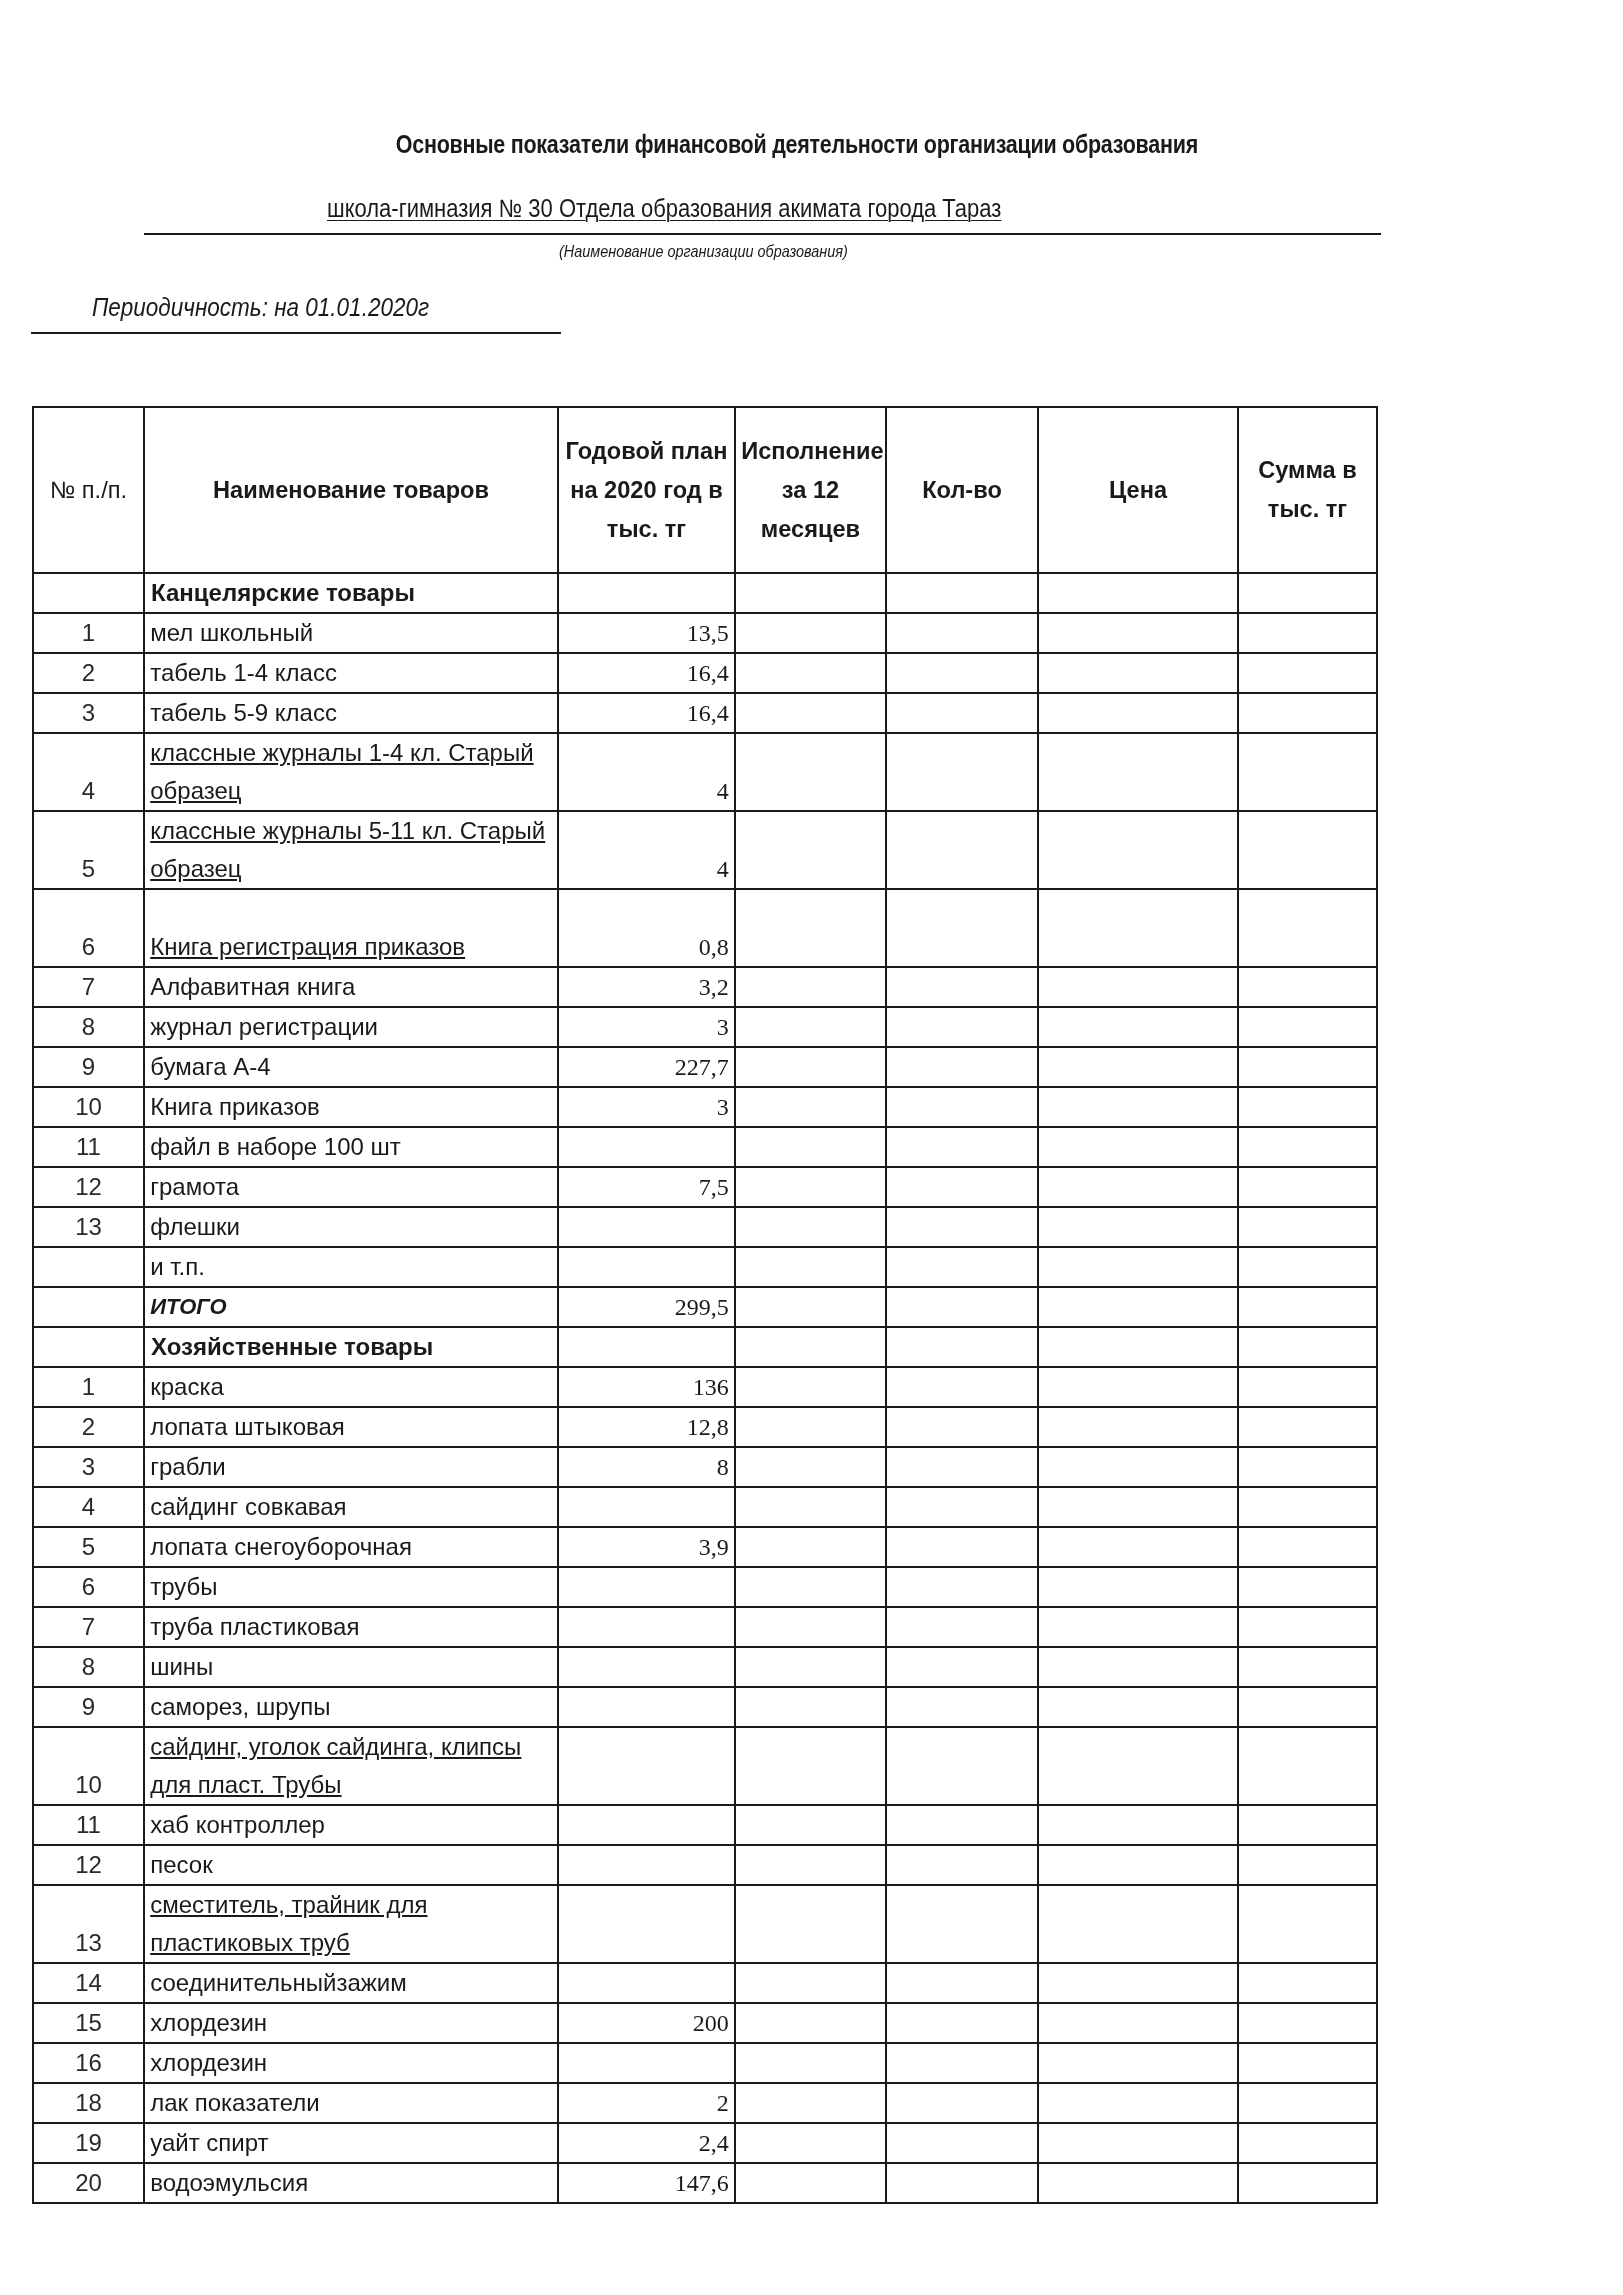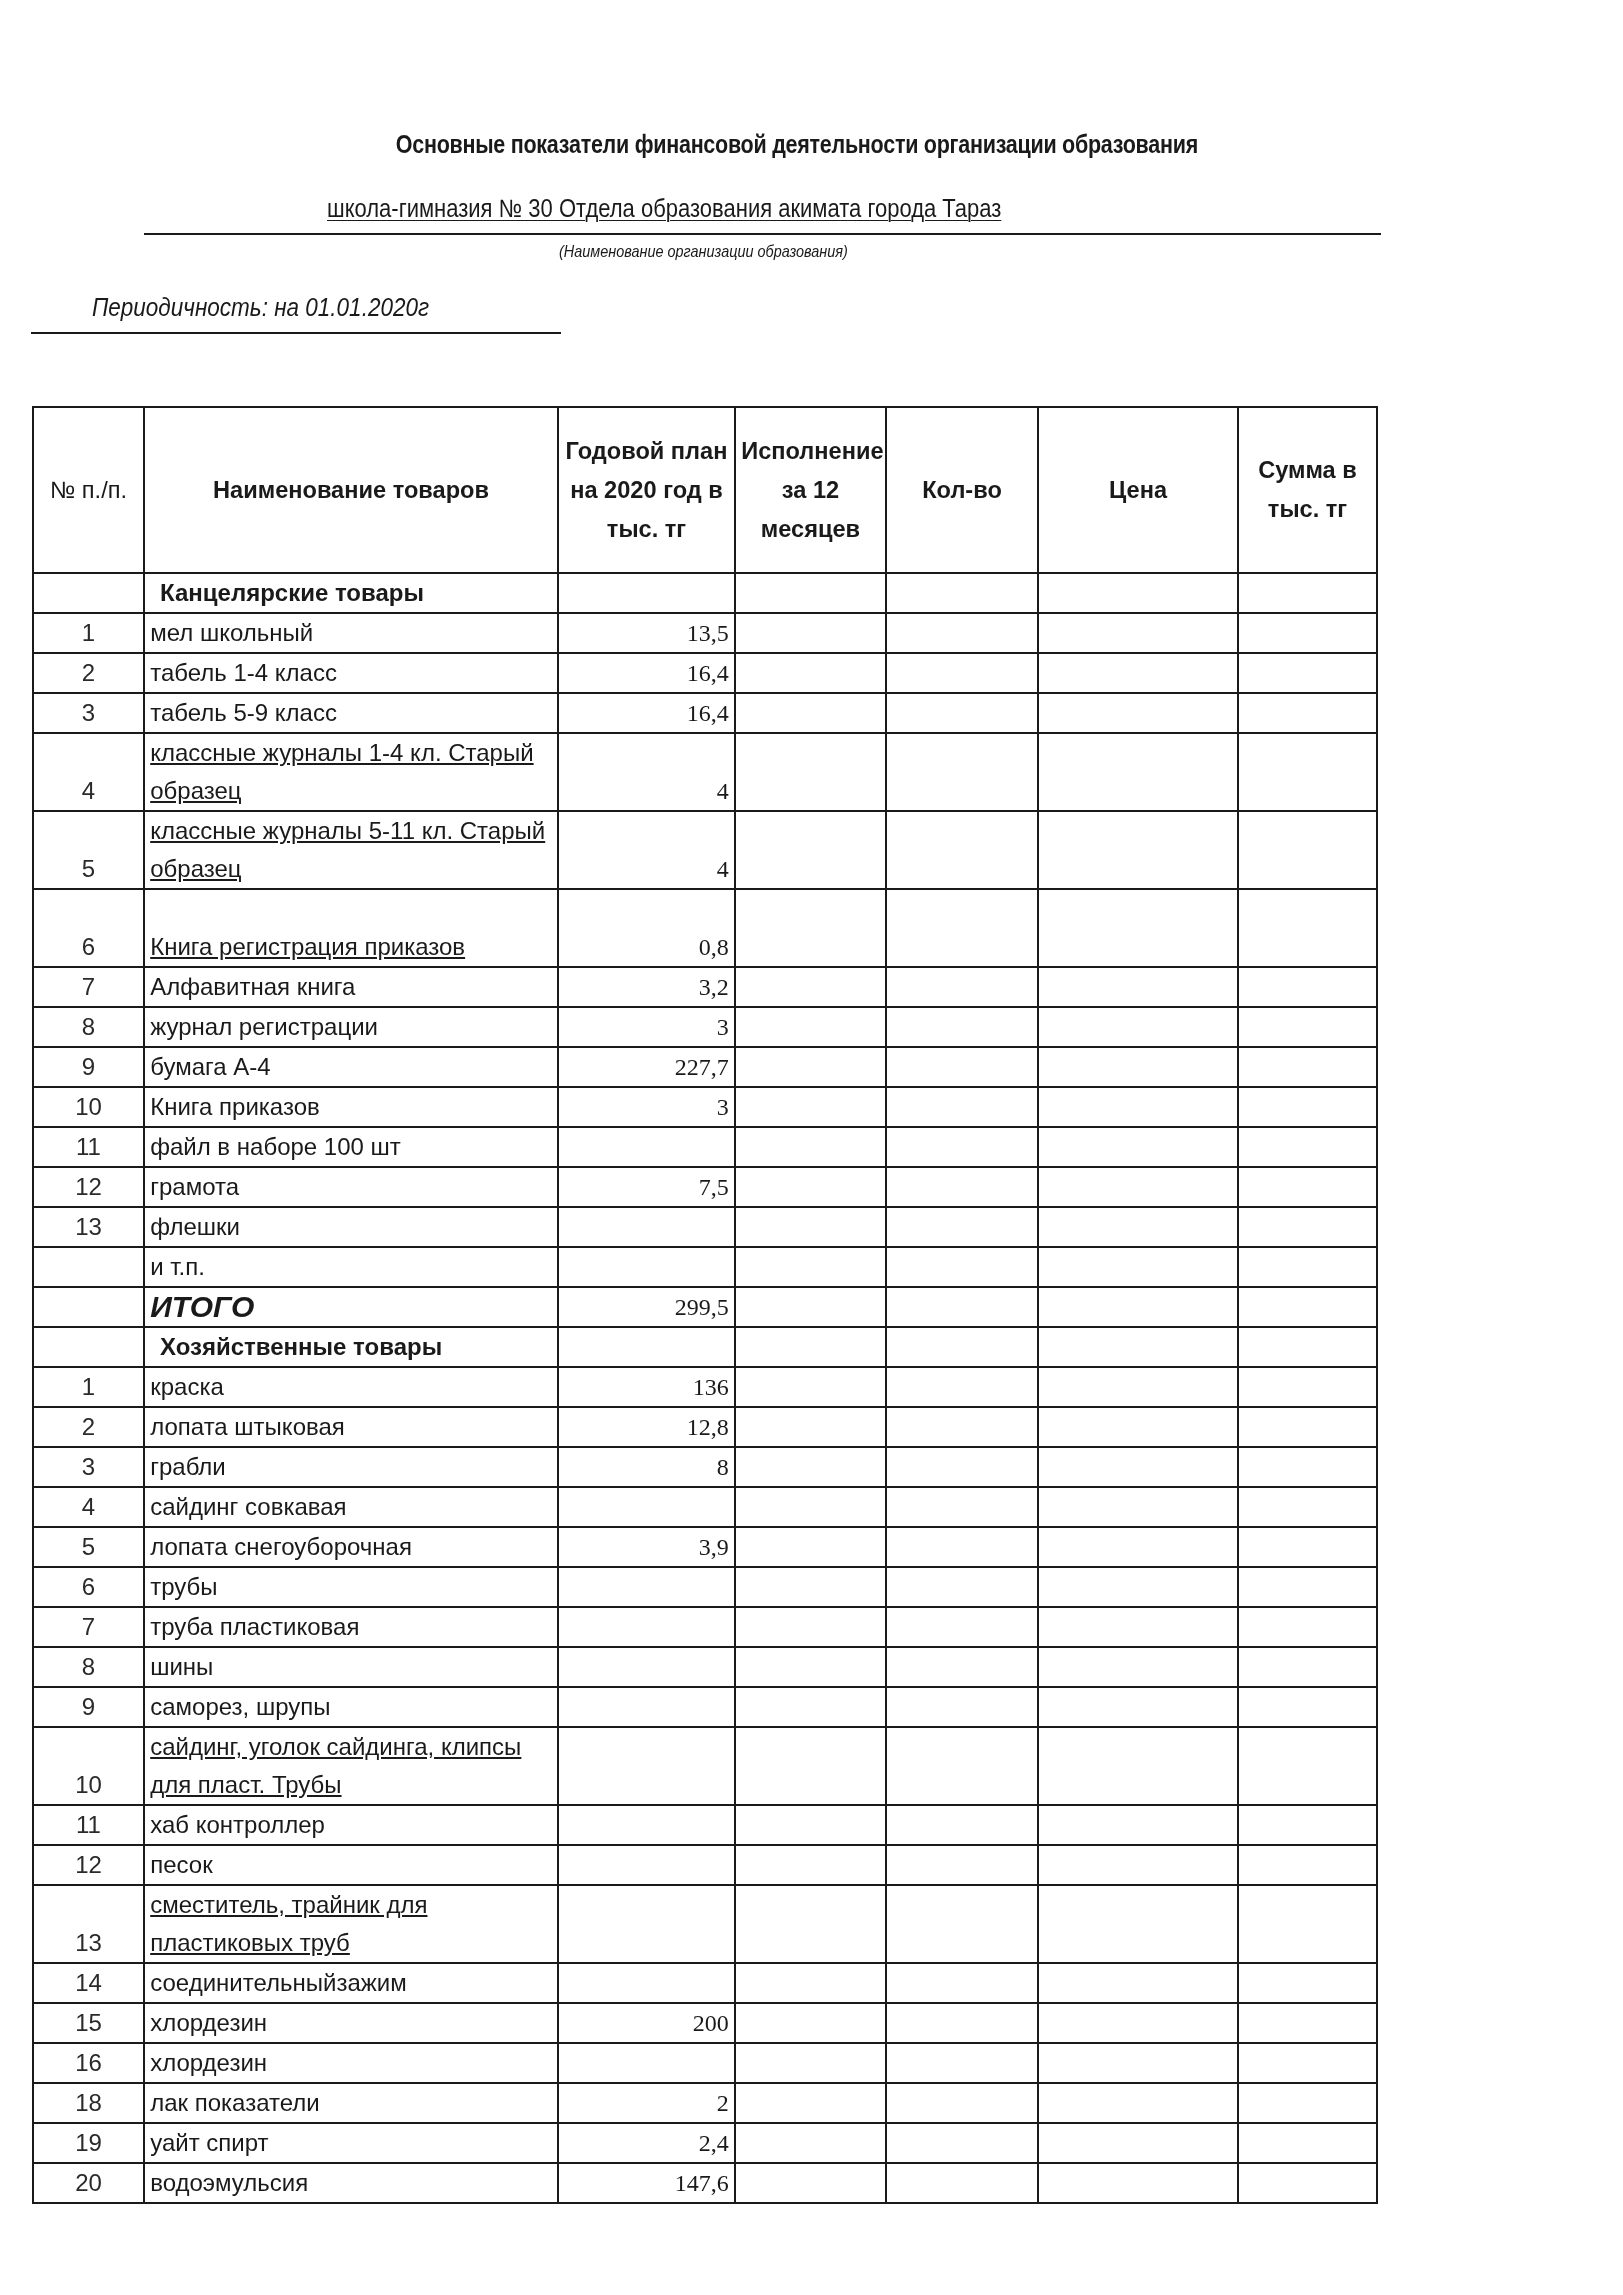--- a/index.html
+++ b/index.html
@@ -46,22 +46,22 @@
   table.grid th {
     font-weight: bold; text-align: center; vertical-align: middle;
     line-height: 39px; white-space: normal; height: 164px; font-size: 23.6px;
   }
   td.num { text-align: center; font-weight: normal; color: #2a2a2a; }
   td.name { text-align: left; }
   td.plan { text-align: right; font-family: Liberation Serif, serif; }
   tr.single td { height: 37px; }
   tr.double td { height: 76px; }
   tr.double td.name { white-space: normal; line-height: 38px; text-decoration: underline; }
-  tr.section td.name { font-weight: bold; padding-left: 15px; border-radius: 14px; }
-  tr.total td.name { font-weight: bold; font-style: italic; font-size: 30px; margin-left: 38px; }
+  tr.section td.name { font-weight: bold; padding-left: 6px; border-radius: 14px; }
+  tr.total td.name { font-weight: bold; font-style: italic; font-size: 22px; margin-left: 38px; }
 </style>
 </head>
 <body>
 
 <div class="title">Основные показатели  финансовой деятельности организации образования</div>
 <div class="org">школа-гимназия  № 30  Отдела образования акимата  города Тараз</div>
 <div class="org-line"></div>
 <div class="org-caption">(Наименование организации образования)</div>
 <div class="period">Периодичность: на 01.01.2020г</div>
 <div class="period-line"></div>

